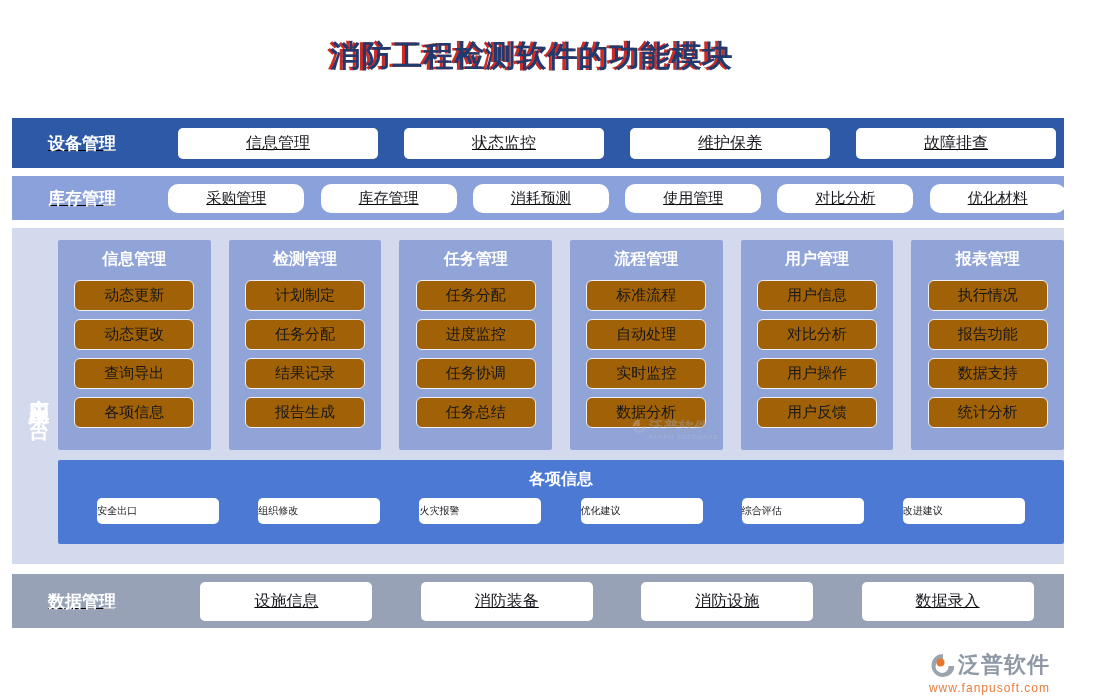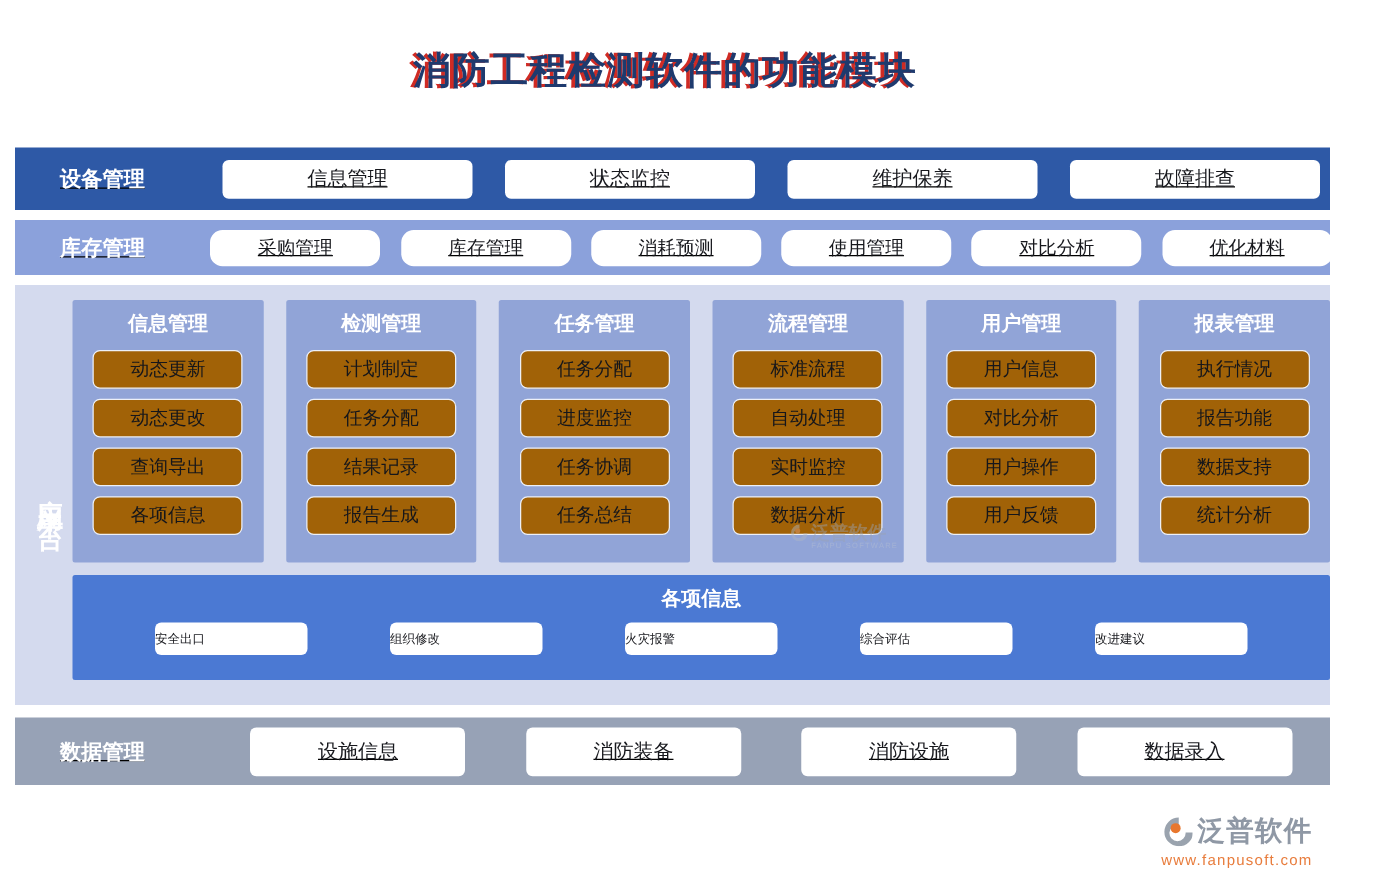--- a/index.html
+++ b/index.html
@@ -169,20 +169,21 @@
       </div>
     </div>
 
     <div class="hazard">
       <div class="hazard-title">各项信息</div>
       <div class="hazard-items">
 
       <div class="hazard-btn">安全出口</div>
           <div class="hazard-btn">组织修改</div>
           <div class="hazard-btn">火灾报警</div>
+          <div class="hazard-btn">优化建议</div>
           <div class="hazard-btn">综合评估</div>
           <div class="hazard-btn">改进建议</div>
         </div>
     </div>
   </div>
 
   <div class="band band-data">
     <div class="band-label">数据管理</div>
     <div class="band-items">
 

